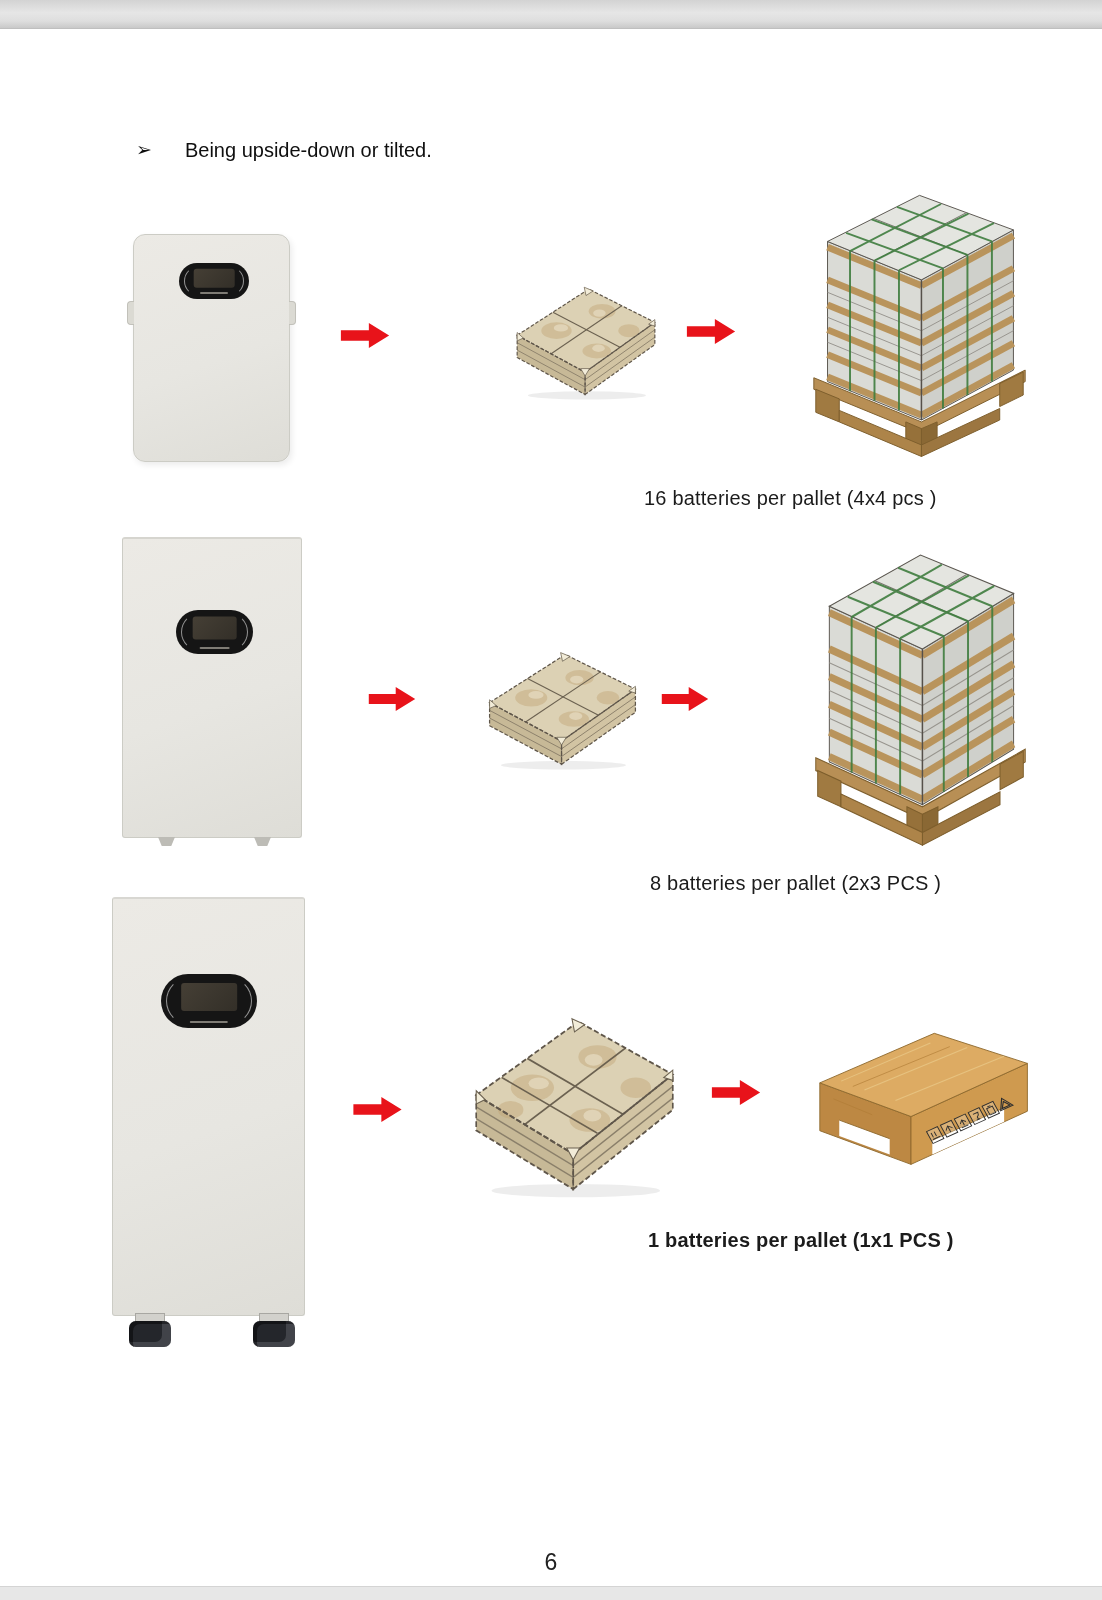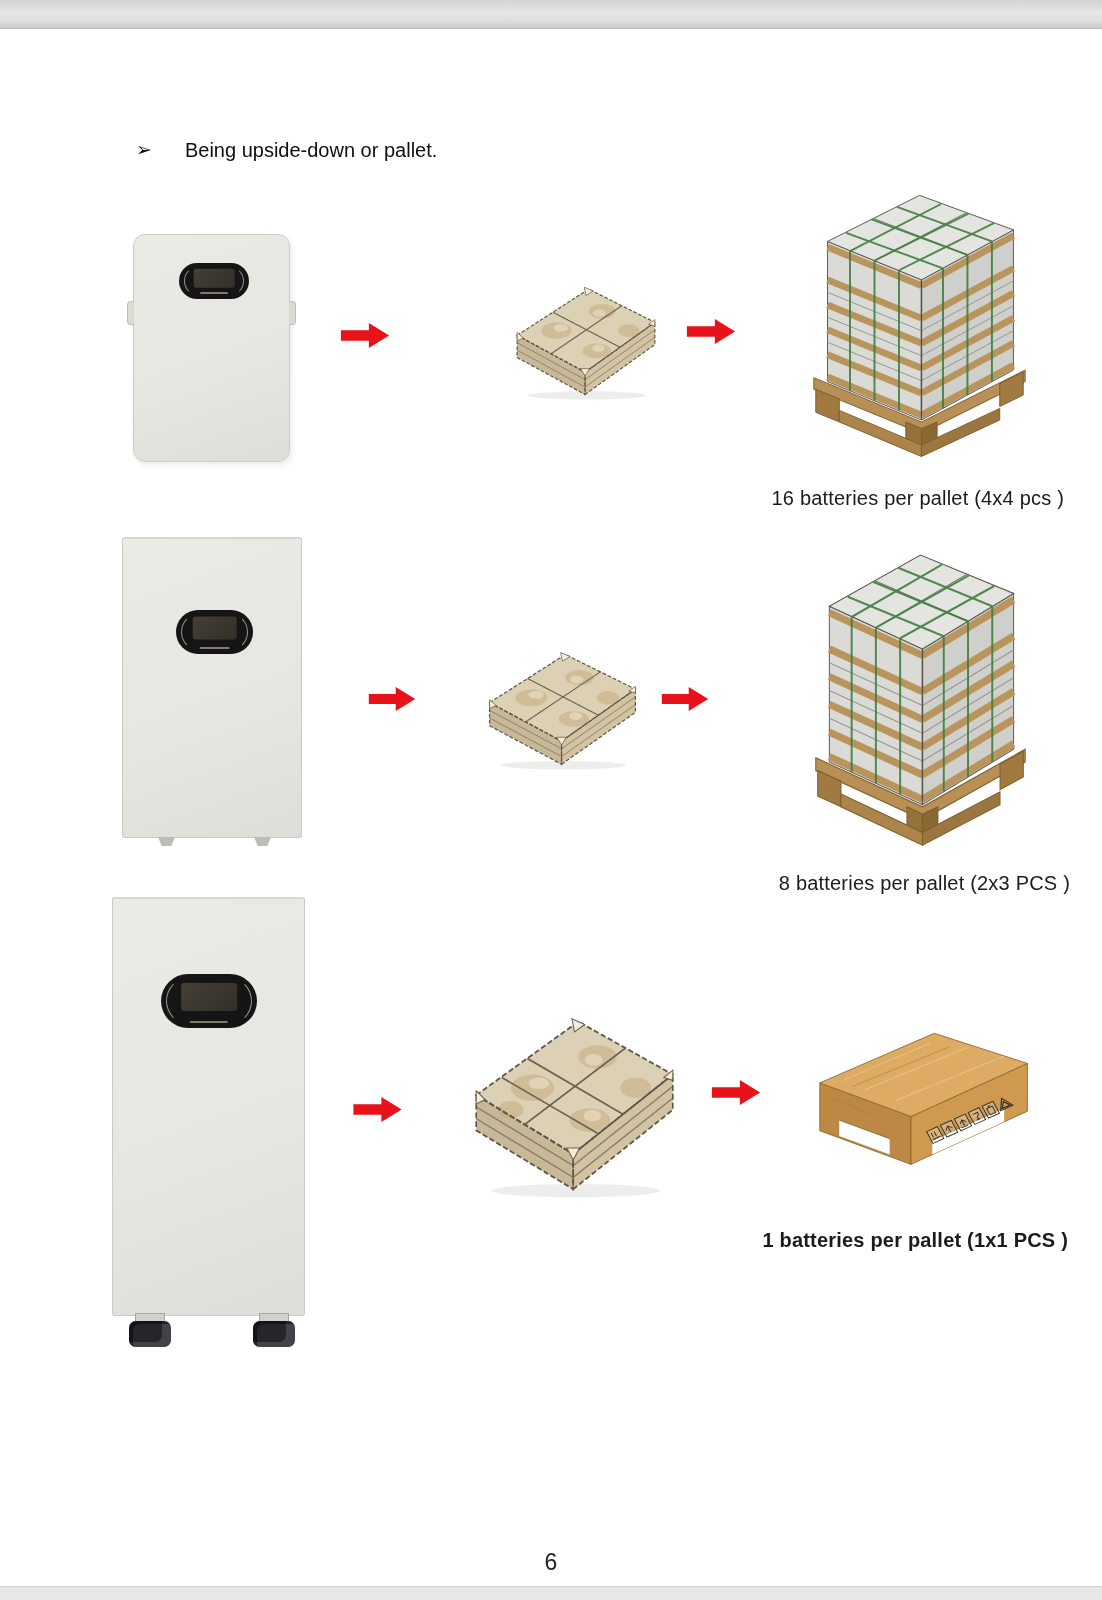--- a/index.html
+++ b/index.html
@@ -9,21 +9,21 @@
   .chrome-top{position:absolute;left:0;top:0;width:100%;height:29px;box-sizing:border-box;
     background:linear-gradient(180deg,#d3d3d3 0%,#e6e6e6 45%,#dedede 75%,#c9c9c9 100%);
     border-bottom:1px solid #bfbfbf;}
   .chrome-bottom{position:absolute;left:0;bottom:0;width:100%;height:14px;box-sizing:border-box;
     background:#e7e7e7;border-top:1px solid #d4d4d4;}
 
   .heading{position:absolute;left:136px;top:137px;display:flex;align-items:flex-start;
     font-size:20px;line-height:26px;color:#0f0f0f;}
   .heading .bullet{font-size:19px;margin-right:33px;}
 
-  .caption{position:absolute;width:420px;text-align:right;font-size:20px;color:#1b1b1b;letter-spacing:.2px;}
+  .caption{position:absolute;width:420px;text-align:left;font-size:20px;color:#1b1b1b;letter-spacing:.2px;}
   #caption-1{left:644px;top:487px;}
   #caption-2{left:650px;top:872px;}
   #caption-3{left:648px;top:1229px;font-weight:bold;}
 
   .page-number{position:absolute;left:0;top:1549px;width:100%;text-align:center;font-size:23px;color:#222;}
 
   
   .battery{position:absolute;box-sizing:border-box;border:1px solid #ccccc5;
     background:linear-gradient(160deg,#eceae5 0%,#e7e6e1 55%,#deddd7 100%);}
   #battery-1{left:133px;top:234px;width:157px;height:228px;border-radius:12px;box-shadow:2px 3px 6px rgba(0,0,0,.08);}
@@ -71,21 +71,21 @@
   #crate-1x1{left:814px;top:1028px;width:226px;height:170px;}
   svg{display:block;width:100%;height:100%;}
 </style>
 </head>
 <body>
 
 <div class="chrome-top"></div>
 
 <div class="heading">
   <span class="bullet">➢</span>
-  <span>Being upside-down or pallet.</span>
+  <span>Being upside-down or tilted.</span>
 </div>
 
 <div class="battery" id="battery-1">
   <div class="side-tab left"></div>
   <div class="side-tab right"></div>
   <div class="display">
     <div class="screen"></div>
     <div class="brand-line"></div>
   </div>
 </div>

